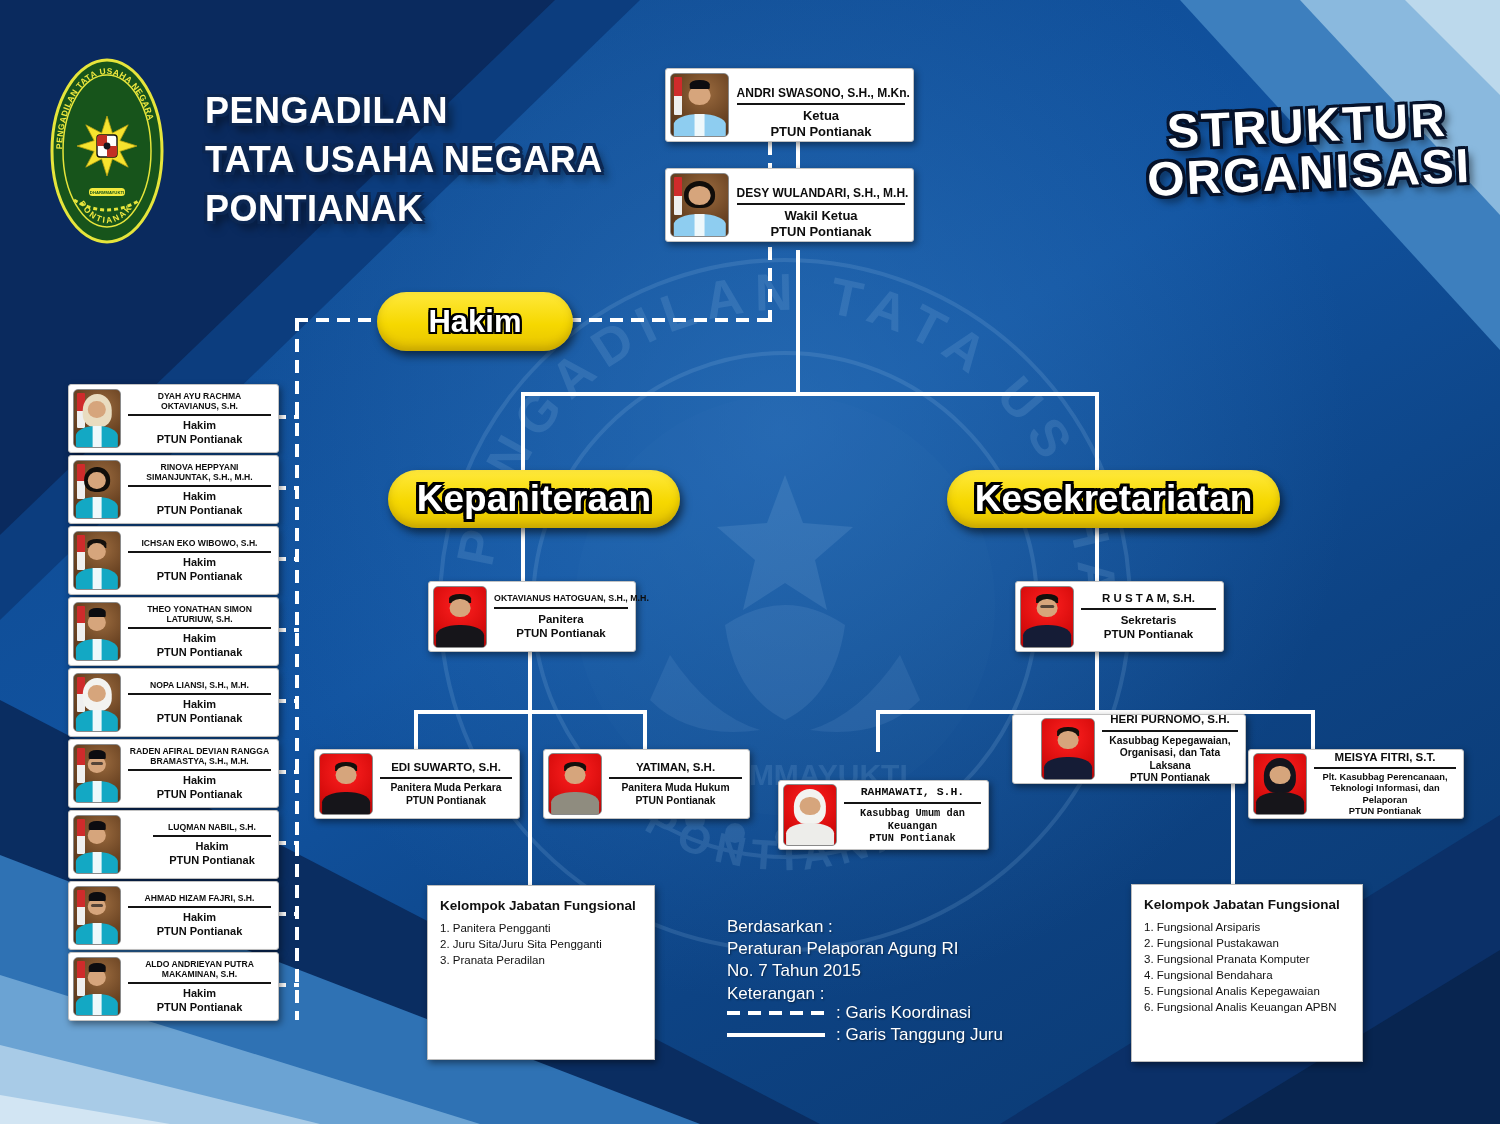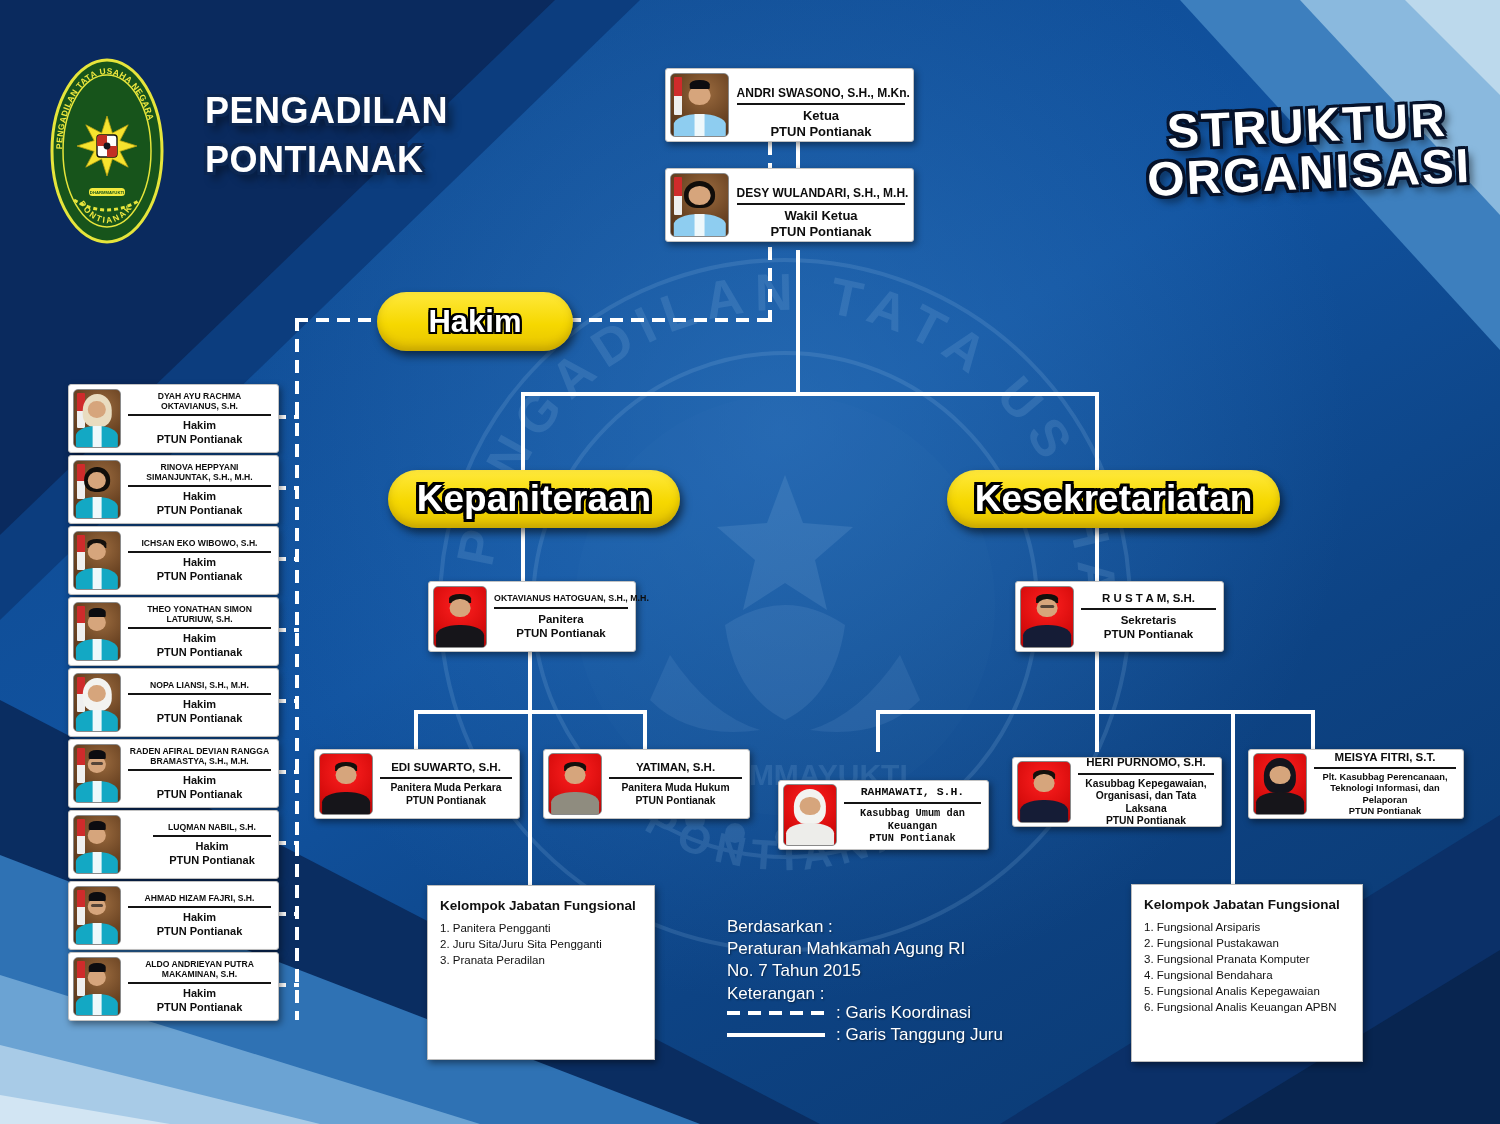--- a/index.html
+++ b/index.html
@@ -217,20 +217,21 @@
       <path d="M57 88 h10 v8 a3 3 0 0 1 -3 3 h-7 z" fill="#c23024"></path>
       <circle cx="57" cy="88" r="3.4" fill="#15151c"></circle>
     </g>
     <rect x="39" y="130" width="36" height="8" rx="3.5" fill="#f2ea3f"></rect>
     <text x="57" y="136" font-size="4.2" font-weight="bold" fill="#17541b" text-anchor="middle">DHARMMAYUKTI</text>
     <path d="M 24,142 Q 57,162 90,142" stroke="#e6e53b" stroke-width="3" fill="none" stroke-dasharray="4 3"></path>
   </svg>
 
   <div class="orgname">
     <div>PENGADILAN</div>
+    <div>TATA USAHA NEGARA</div>
     <div>PONTIANAK</div>
   </div>
   <div class="struktur">
     <div>STRUKTUR</div>
     <div>ORGANISASI</div>
   </div>
 
   <div class="pbox pbox-lg" style="left:665px;top:68px;width:247px;height:72px;">
     <div class="photo ph-lg brown">
       <div class="flag"></div>
@@ -437,21 +438,21 @@
       <div class="hw hijab hij-white"></div>
       <div class="face"></div>
       <div class="body sh-white"></div>
     </div>
     <div class="ptxt">
       <div class="nm">RAHMAWATI, S.H.</div>
       <div class="rl">Kasubbag Umum dan Keuangan</div>
       <div class="rl">PTUN Pontianak</div>
     </div>
   </div>
-  <div class="pbox pbox-st" style="left:1012px;top:757px;width:208px;height:68px;">
+  <div class="pbox pbox-st" style="left:1012px;top:714px;width:208px;height:68px;padding-left:24px;">
     <div class="photo ph-md red">
       <div class="hw hair-m"></div>
       <div class="face"></div>
       <div class="body sh-navy"></div>
     </div>
     <div class="ptxt">
       <div class="nm">HERI PURNOMO, S.H.</div>
       <div class="rl">Kasubbag Kepegawaian, Organisasi, dan Tata Laksana</div>
       <div class="rl">PTUN Pontianak</div>
     </div>
@@ -484,21 +485,21 @@
       <li>Fungsional Pustakawan</li>
       <li>Fungsional Pranata Komputer</li>
       <li>Fungsional Bendahara</li>
       <li>Fungsional Analis Kepegawaian</li>
       <li>Fungsional Analis Keuangan APBN</li>
     </ol>
   </div>
 
   <div class="ftext" style="left:727px;top:916px;">
     <div>Berdasarkan :</div>
-    <div>Peraturan Mahkamah Agung RI</div>
+    <div>Peraturan Pelaporan Agung RI</div>
     <div>No. 7 Tahun 2015</div>
   </div>
   <div class="ftext" style="left:727px;top:983px;">Keterangan :</div>
   <div class="legend-row" style="left:727px;top:1003px;">
     <div class="leg-dash"></div>
     <div class="leg-label">: Garis Koordinasi</div>
   </div>
   <div class="legend-row" style="left:727px;top:1025px;">
     <div class="leg-solid"></div>
     <div class="leg-label">: Garis Tanggung Juru</div>

